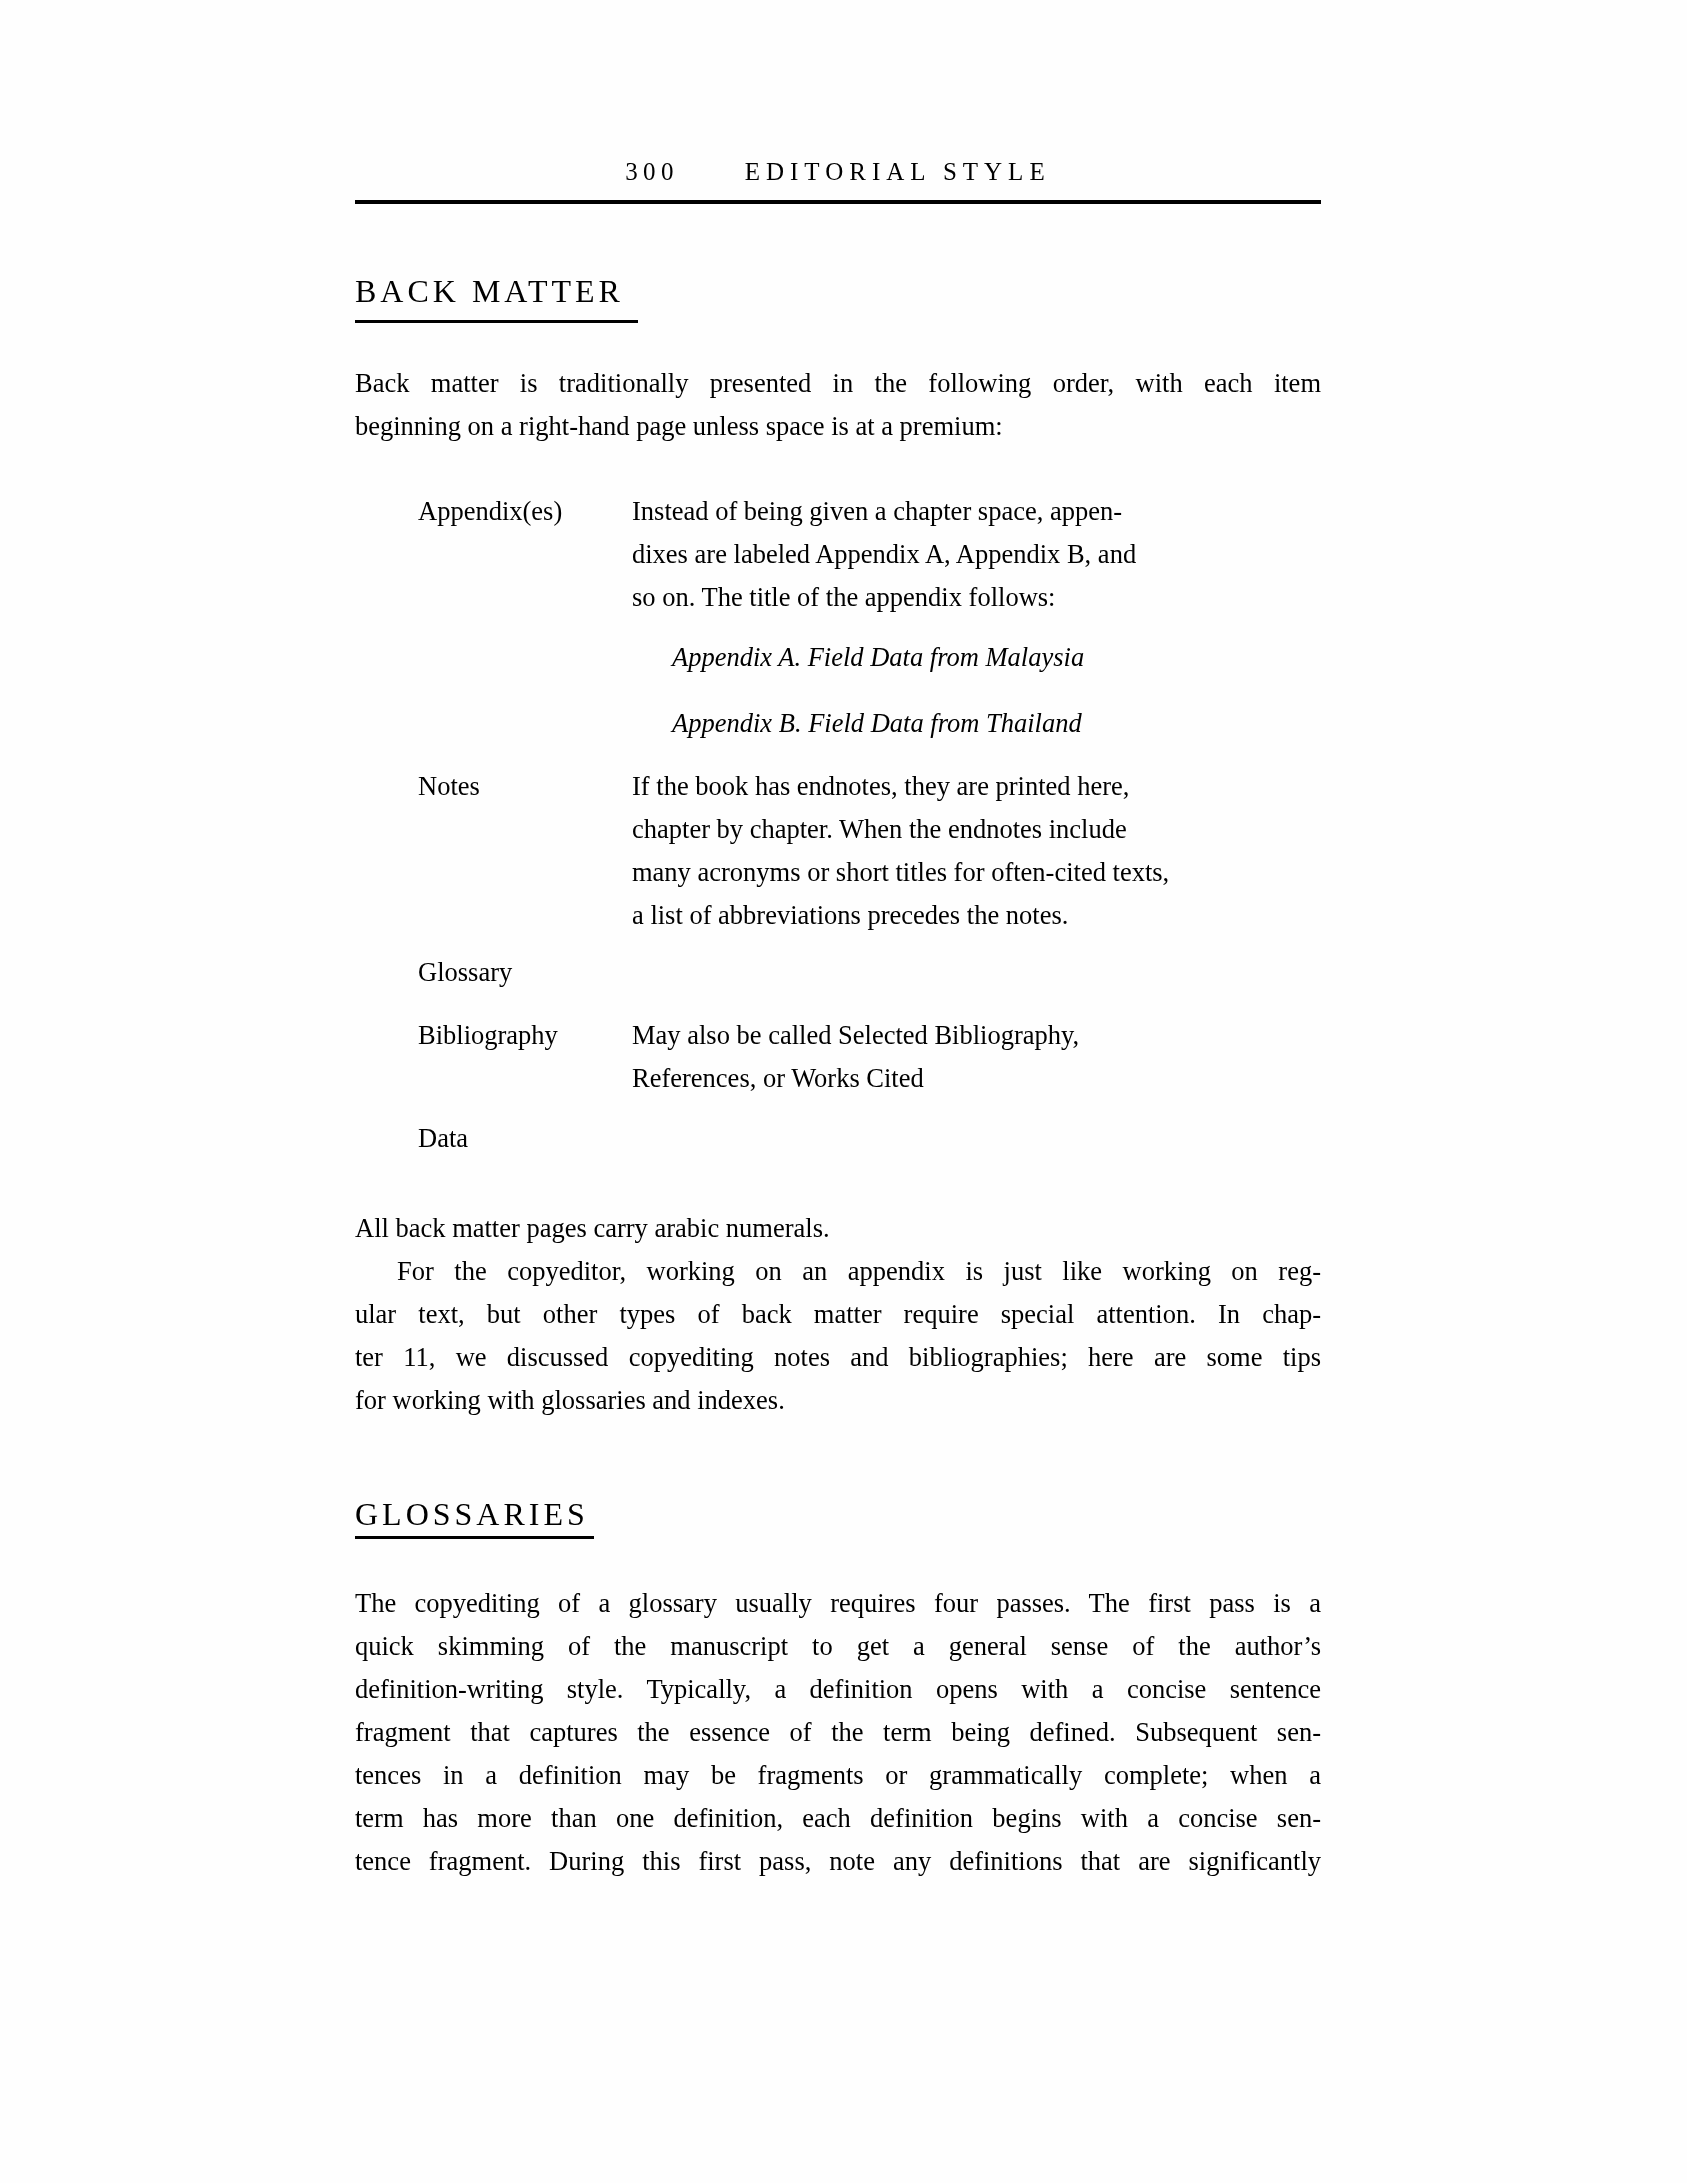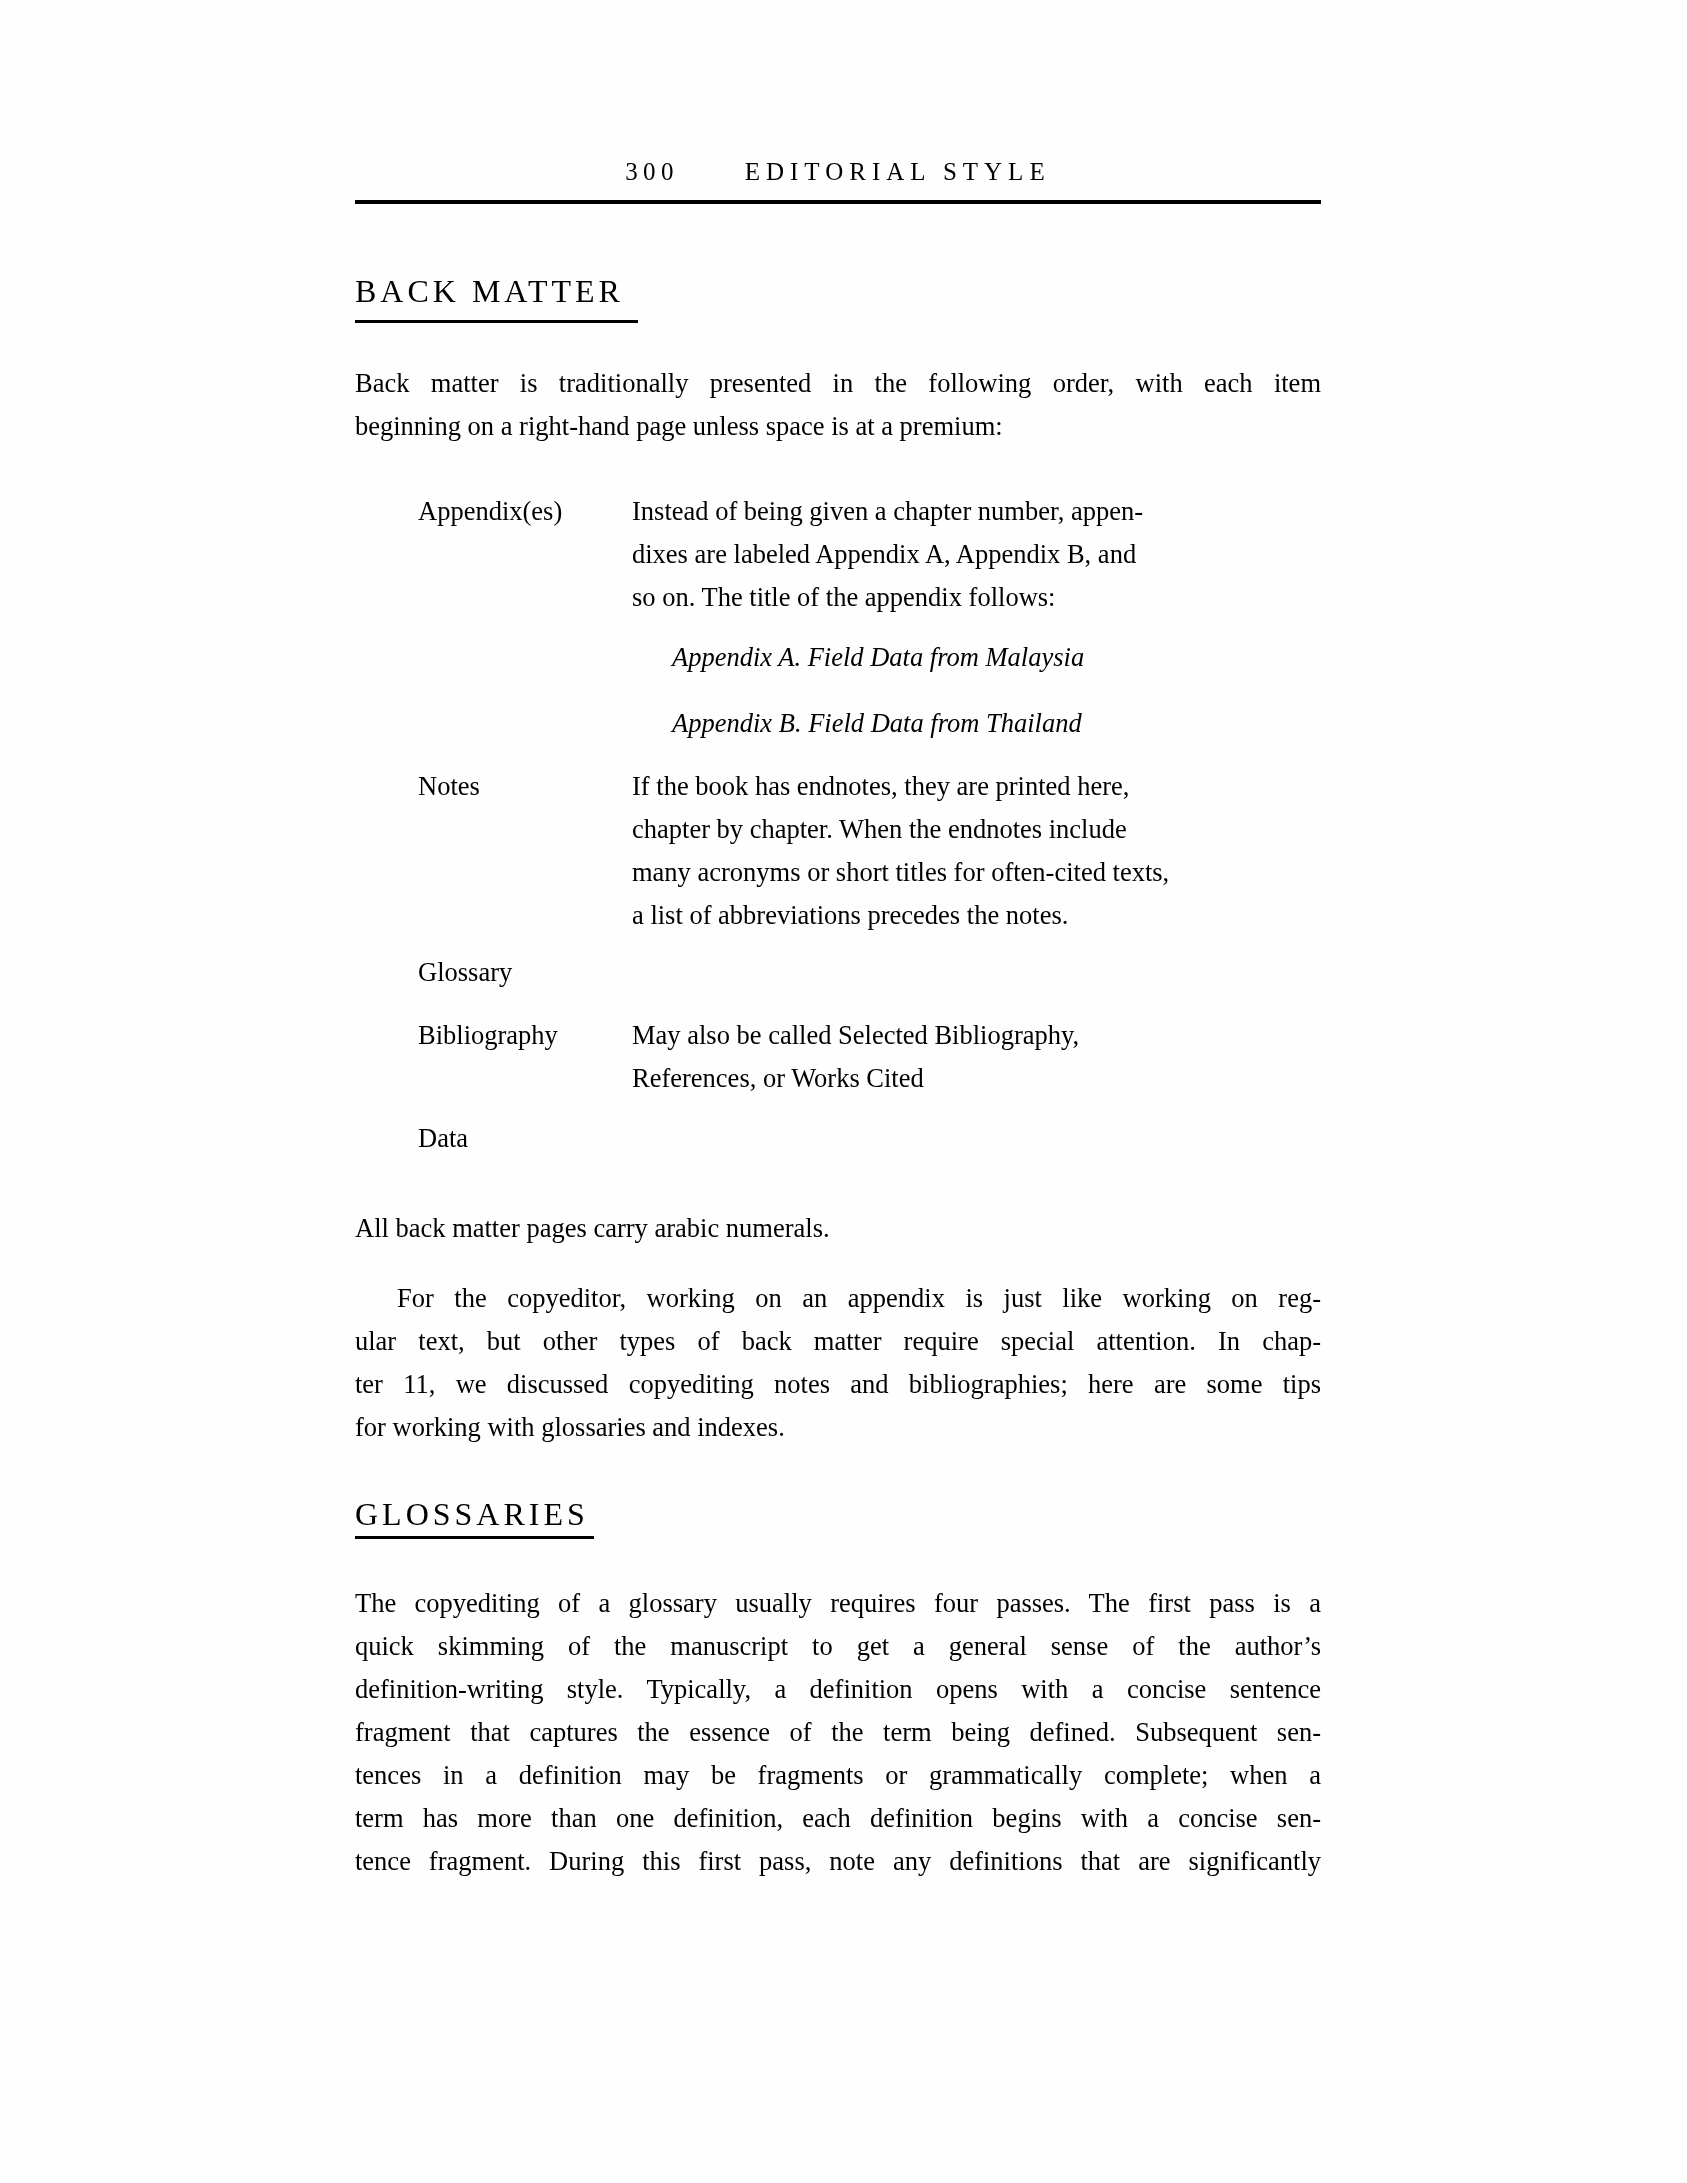--- a/index.html
+++ b/index.html
@@ -89,21 +89,21 @@
   <div class="abs section-heading bm-heading">BACK MATTER</div>
   <div class="abs rule bm-underline"></div>
 
   <div class="abs bodyblock" style="top:362px">
       <div class="pline j">Back matter is traditionally presented in the following order, with each item</div>
       <div class="pline">beginning on a right-hand page unless space is at a premium:</div>
     </div>
 
   <div class="abs term" style="top:490px">Appendix(es)</div>
   <div class="abs bodyblock narrow" style="top:490px">
-      <div class="pline">Instead of being given a chapter number, appen-</div>
+      <div class="pline">Instead of being given a chapter space, appen-</div>
       <div class="pline">dixes are labeled Appendix A, Appendix B, and</div>
       <div class="pline">so on. The title of the appendix follows:</div>
     </div>
   <div class="abs example" style="top:636px">Appendix A. Field Data from Malaysia</div>
   <div class="abs example" style="top:702px">Appendix B. Field Data from Thailand</div>
 
   <div class="abs term" style="top:765px">Notes</div>
   <div class="abs bodyblock narrow" style="top:765px">
       <div class="pline">If the book has endnotes, they are printed here,</div>
       <div class="pline">chapter by chapter. When the endnotes include</div>
@@ -117,21 +117,21 @@
   <div class="abs bodyblock narrow" style="top:1014px">
       <div class="pline">May also be called Selected Bibliography,</div>
       <div class="pline">References, or Works Cited</div>
     </div>
 
   <div class="abs term" style="top:1117px">Data</div>
 
   <div class="abs bodyblock" style="top:1207px">All back matter pages carry arabic numerals.</div>
 
   <div class="abs bodyblock" style="top:1250px">
-      <div class="pline j" style="text-indent: 42px; margin-top: 27px;">For the copyeditor, working on an appendix is just like working on reg-</div>
+      <div class="pline j" style="text-indent: 42px;">For the copyeditor, working on an appendix is just like working on reg-</div>
       <div class="pline j">ular text, but other types of back matter require special attention. In chap-</div>
       <div class="pline j">ter 11, we discussed copyediting notes and bibliographies; here are some tips</div>
       <div class="pline">for working with glossaries and indexes.</div>
     </div>
 
   <div class="abs section-heading gl-heading">GLOSSARIES</div>
   <div class="abs rule gl-underline"></div>
 
   <div class="abs bodyblock" style="top:1582px">
       <div class="pline j">The copyediting of a glossary usually requires four passes. The first pass is a</div>

